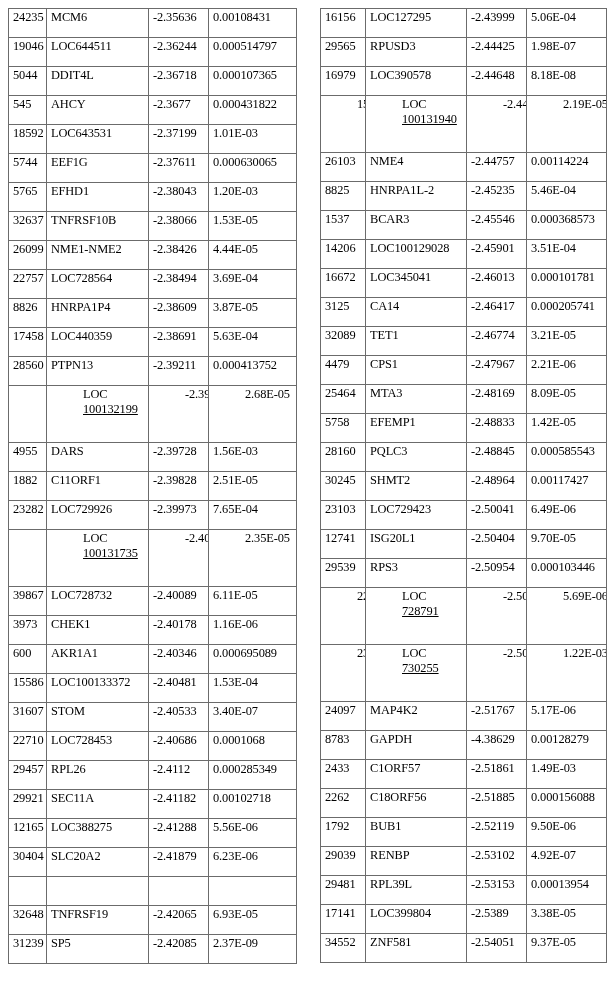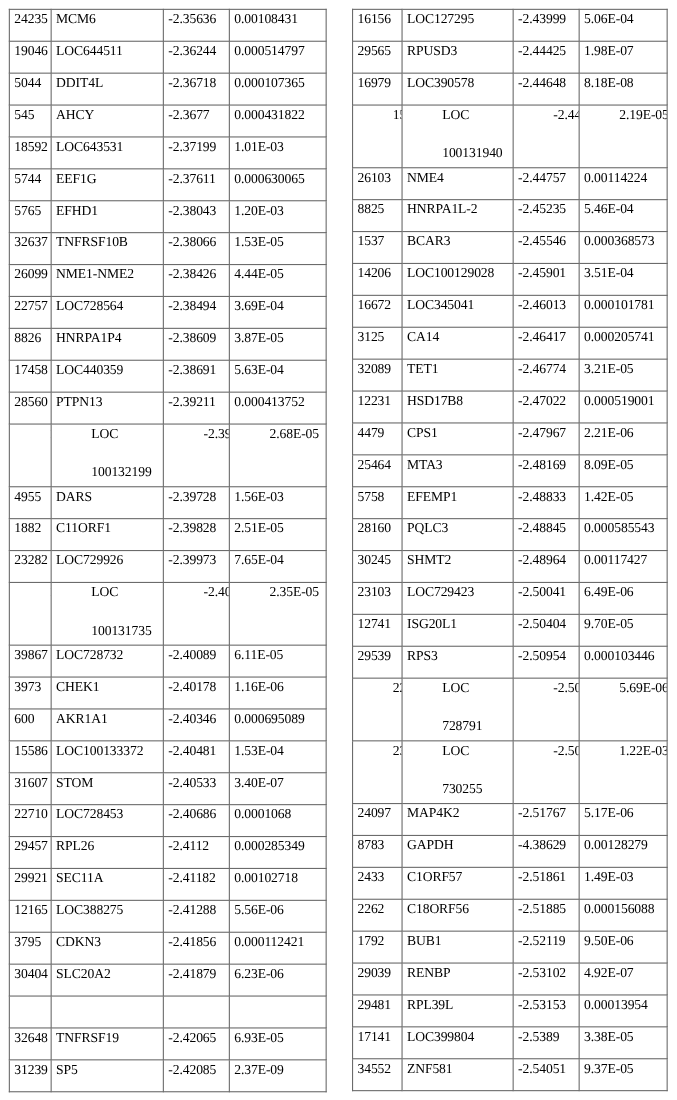--- a/index.html
+++ b/index.html
@@ -57,21 +57,21 @@
 
   
   #right-table col.w1 { width: 45px; }
   #right-table col.w2 { width: 101px; }
   #right-table col.w3 { width: 60px; }
   #right-table col.w4 { width: 80px; }
 
   tr.two-line td { height: 53px; padding-left: 36px; }
   tr.blank-row td { height: 25px; }
   .gene-line { display: block; }
-  .gene-line + .gene-line { margin-top: 20px; }
+  .gene-line + .gene-line { margin-top: 0; text-decoration: underline; }
 </style>
 </head>
 <body>
 
 <div class="page">
 
   <div class="table-wrap" id="left-table-wrap">
     <table class="gene-table" id="left-table">
       <colgroup>
         <col class="w1">
@@ -292,28 +292,20 @@
           </tr>
           <tr>
             <td class="c-id">12165</td>
             <td class="c-gene">
               <span class="gene-line">LOC388275</span>
             </td>
             <td class="c-stat">-2.41288</td>
             <td class="c-pval">5.56E-06</td>
           </tr>
           <tr>
-            <td class="c-id">3795</td>
-            <td class="c-gene">
-              <span class="gene-line">CDKN3</span>
-            </td>
-            <td class="c-stat">-2.41856</td>
-            <td class="c-pval">0.000112421</td>
-          </tr>
-          <tr>
             <td class="c-id">30404</td>
             <td class="c-gene">
               <span class="gene-line">SLC20A2</span>
             </td>
             <td class="c-stat">-2.41879</td>
             <td class="c-pval">6.23E-06</td>
           </tr>
           <tr class="blank-row">
             <td class="c-id"></td>
             <td class="c-gene">
@@ -434,28 +426,20 @@
           </tr>
           <tr>
             <td class="c-id">32089</td>
             <td class="c-gene">
               <span class="gene-line">TET1</span>
             </td>
             <td class="c-stat">-2.46774</td>
             <td class="c-pval">3.21E-05</td>
           </tr>
           <tr>
-            <td class="c-id">12231</td>
-            <td class="c-gene">
-              <span class="gene-line">HSD17B8</span>
-            </td>
-            <td class="c-stat">-2.47022</td>
-            <td class="c-pval">0.000519001</td>
-          </tr>
-          <tr>
             <td class="c-id">4479</td>
             <td class="c-gene">
               <span class="gene-line">CPS1</span>
             </td>
             <td class="c-stat">-2.47967</td>
             <td class="c-pval">2.21E-06</td>
           </tr>
           <tr>
             <td class="c-id">25464</td>
             <td class="c-gene">

